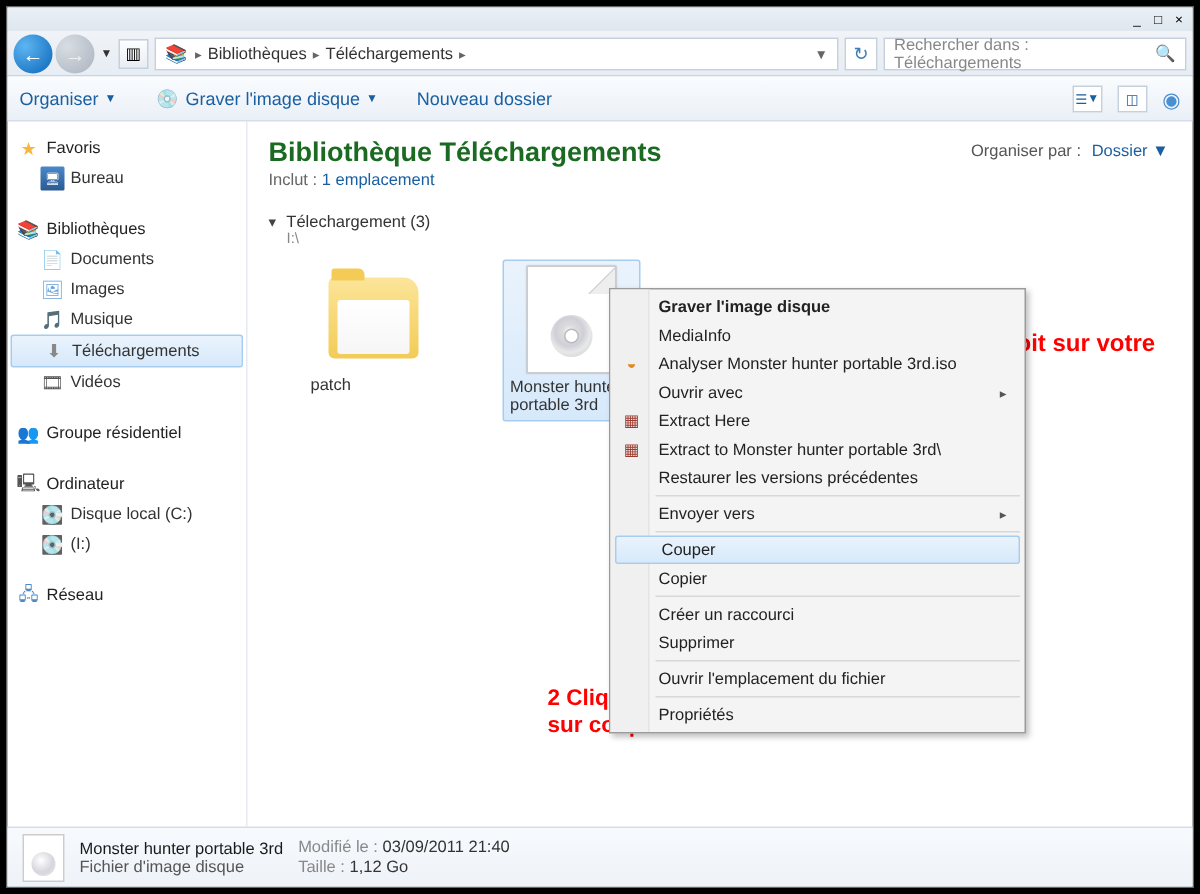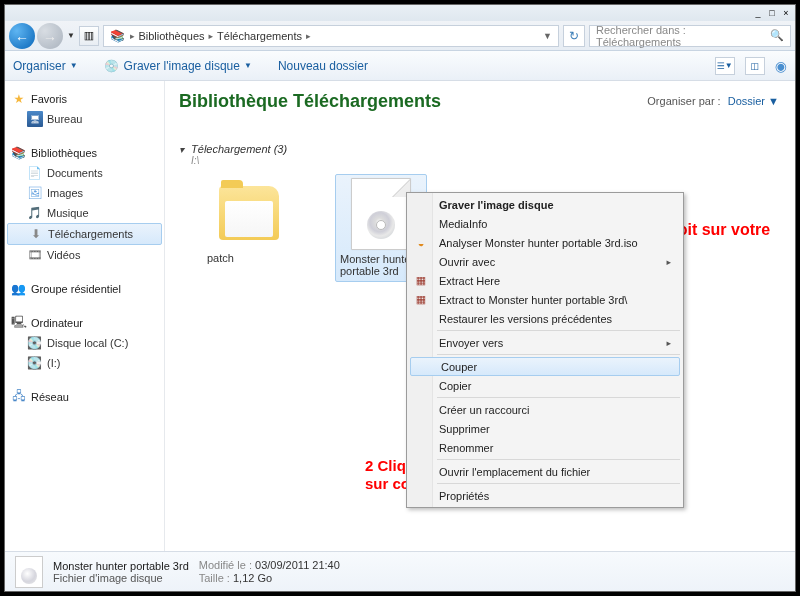--- a/index.html
+++ b/index.html
@@ -42,21 +42,21 @@
   .home { color: #5a9c48; }
   .pc { color: #555; }
   .disk { color: #888; }
   .net { color: #4a88c8; }
   .main { flex: 1; position: relative; padding: 10px 14px; }
   .lib-title { color: #1b6a22; font-size: 18px; font-weight: 600; }
   .lib-sub { font-size: 11px; color: #666; margin-top: 2px; }
   .lib-sub a { color: #1a5fa0; text-decoration: none; }
   .org-by { position: absolute; top: 14px; right: 16px; font-size: 11px; color: #555; }
   .org-by .v { color: #1a5fa0; margin-left: 4px; }
-  .folderline { margin-top: 31px; font-size: 11px; color: #333; font-style: italic; }
+  .folderline { margin-top: 16px; font-size: 11px; color: #333; }
   .folderline .tri2 { color: #444; font-size: 10px; margin-right: 4px; }
   .folderline .path { color: #888; font-size: 10px; display: block; margin-left: 12px; }
   .files { margin-top: 8px; margin-left: 24px; display: flex; gap: 40px; }
   .file { width: 92px; text-align: left; font-size: 11px; color: #333; padding: 4px; }
   .file.selected { border: 1px solid #a6cdef; background: linear-gradient(#eaf3fc,#d6e9fb); border-radius: 2px; }
   .file .thumb { width: 70px; height: 70px; margin: 0 auto 4px; display: flex; align-items: center; justify-content: center; }
   .folder-ico { width: 60px; height: 54px; background: linear-gradient(#fce59a,#f3cb56); border-radius: 4px 10px 4px 4px; position: relative; }
   .folder-ico::before { content: ""; position: absolute; top: -6px; left: 2px; width: 22px; height: 8px; background: #f3cb56; border-radius: 2px 4px 0 0; }
   .folder-ico::after { content: ""; position: absolute; bottom: 3px; left: 6px; right: 6px; height: 36px; background: linear-gradient(#fff,#f6f6f6); border-radius: 2px; }
   .iso-ico { width: 60px; height: 72px; background: #fff; border: 1px solid #ccc; border-radius: 1px; position: relative; box-shadow: 0 0 1px rgba(0,0,0,.15); }
@@ -200,20 +200,24 @@
       <div class="sb-group">
         <div class="sb-head">
             <span class="ico net">🖧</span>
             <span>Réseau</span>
           </div>
       </div>
     </div>
 
     <div class="main">
       <div class="lib-title">Bibliothèque Téléchargements</div>
+      <div class="lib-sub">
+        <span>Inclut :</span>
+        <a href="#">1 emplacement</a>
+      </div>
       <div class="org-by">
         <span>Organiser par :</span>
         <span class="v"><span>Dossier</span> ▼</span>
       </div>
 
       <div class="folderline">
         <span class="tri2">▾</span>
         <span>Télechargement (3)</span>
         <span class="path">I:\</span>
       </div>
@@ -309,23 +313,20 @@
     <div class="row">
         <span>Copier</span>
       </div>
     <div class="sep"></div>
     <div class="row">
         <span>Créer un raccourci</span>
       </div>
     <div class="row">
         <span>Supprimer</span>
       </div>
-    <div class="row">
-        <span>Renommer</span>
-      </div>
     <div class="sep"></div>
     <div class="row">
         <span>Ouvrir l'emplacement du fichier</span>
       </div>
     <div class="sep"></div>
     <div class="row">
         <span>Propriétés</span>
       </div>
   </div>
 </div>

